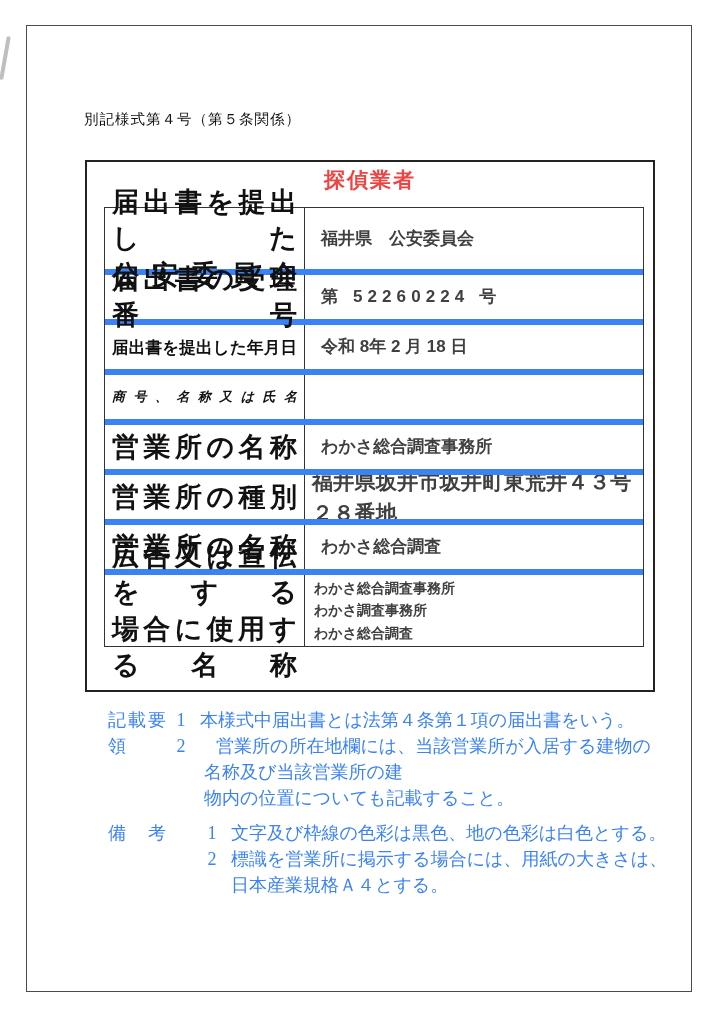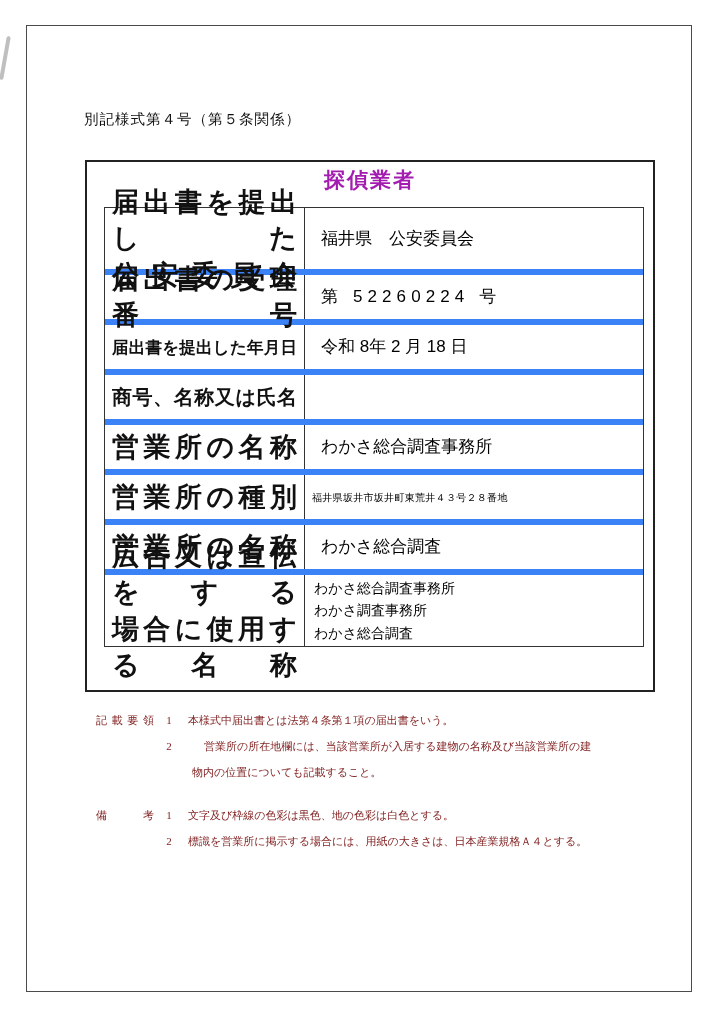--- a/index.html
+++ b/index.html
@@ -30,58 +30,58 @@
     position:absolute;left:84px;top:110px;
     font-size:14.5px;font-weight:normal;letter-spacing:1px;color:#111;
   }
   
   .signboard{
     position:absolute;left:85px;top:160px;width:570px;height:532px;
     border:2px solid #222;box-sizing:border-box;background:#fff;
   }
   .sign-title{
     height:35px;display:flex;align-items:center;justify-content:center;
-    font-size:21px;font-weight:bold;letter-spacing:2px;color:#a21caf;
+    font-size:21px;font-weight:bold;letter-spacing:2px;color:#ef4444;
   }
   .sign-table{
     position:absolute;left:17px;top:45px;width:540px;
     border:1.5px solid #333;box-sizing:border-box;background:#fff;
   }
   .row{display:flex;border-top:6px solid #3b82f6;box-sizing:border-box;}
   .row:first-child{border-top:none;}
   .h62{height:61px}.h50{height:50px}.h77{height:77px}
   .lbl{
     width:200px;box-sizing:border-box;border-right:1px solid #333;
     display:flex;align-items:center;padding:0 7px;
   }
   .lbl .t{
     width:100%;font-weight:bold;font-size:27px;line-height:1.35;
     text-align:justify;text-align-last:justify;white-space:pre-line;color:#111;
   }
   .lbl.fit .t{font-size:16.5px;}
-  .lbl.fit9 .t{font-size:20px;}
+  .lbl.fit9 .t{font-size:13px;font-style:italic;}
   .val{
     flex:1;box-sizing:border-box;display:flex;align-items:center;
     padding-left:16px;overflow:hidden;
   }
-  .val .t{font-size:17px;line-height:1.5;white-space:pre-line;color:#000000;}
+  .val .t{font-size:17px;line-height:1.5;white-space:pre-line;color:#404040;font-weight:bold;}
   .val.spaced .t{letter-spacing:0.3em;text-align:center;}
   .val.addr{padding-left:7px;}
-  .val.addr .t{font-size:10px;letter-spacing:0.3px;}
+  .val.addr .t{font-size:21px;letter-spacing:0.3px;}
   .val.multi{padding-left:9px;}
   .val.multi .t{font-size:14px;line-height:1.6;}
   .val.name{padding-left:22px;}
   
   .notes{
-    position:absolute;left:96px;top:707px;width:560px;
+    position:absolute;left:108px;top:707px;width:560px;
     font-family:"Liberation Serif","DejaVu Serif",serif;
-    font-size:11px;line-height:26px;color:#7f1d1d;
+    font-size:18px;line-height:26px;color:#3b82f6;
   }
   .note-group{display:flex;align-items:flex-start;}
-  .note-group + .note-group{margin-top:17px;}
+  .note-group + .note-group{margin-top:9px;gap:31px;}
   .note-label{
     width:58px;flex:0 0 58px;
     text-align:justify;text-align-last:justify;white-space:pre-line;
   }
   .note-items{flex:1;min-width:0;margin-left:8px;}
   .note-item{display:flex;align-items:flex-start;}
   .note-num{width:14px;flex:0 0 14px;text-align:center;}
   .note-text{margin-left:12px;white-space:pre-line;}
   .note-text.outdent{margin-left:16px;text-indent:12px;}
 </style>

